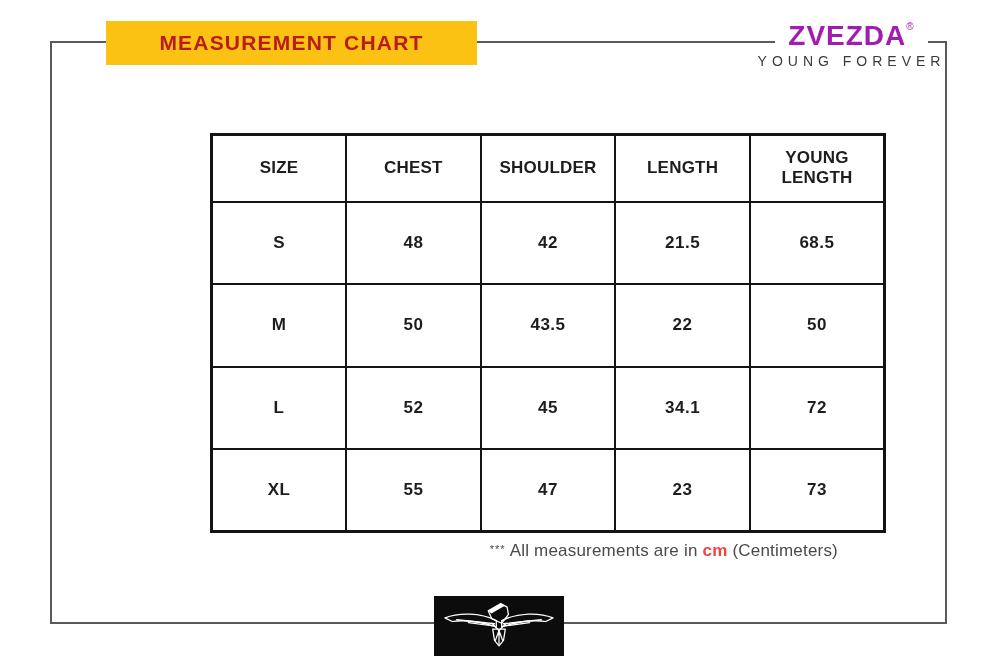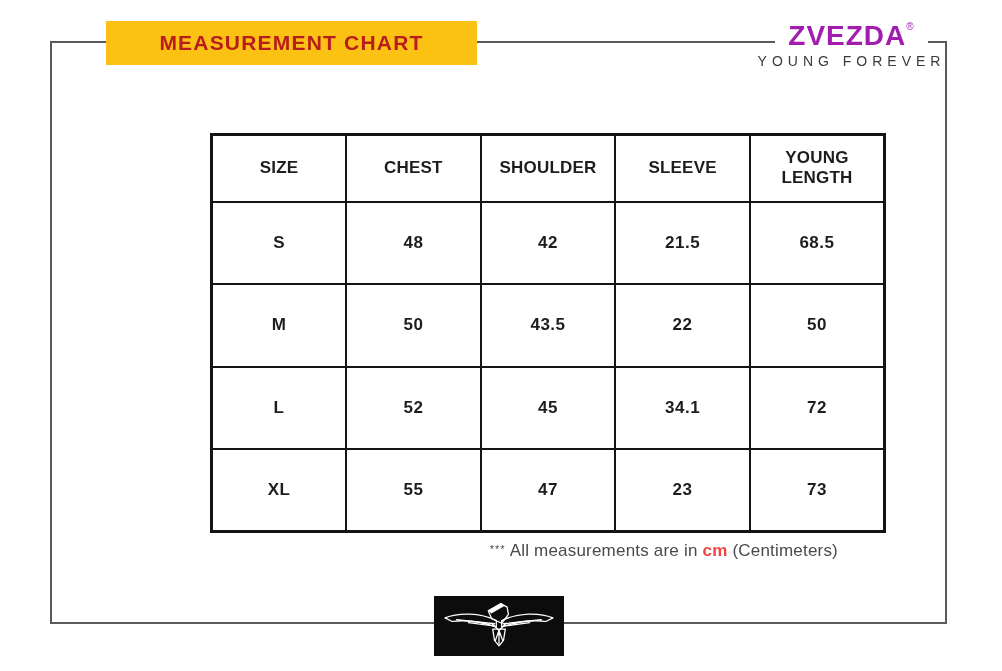--- a/index.html
+++ b/index.html
@@ -146,21 +146,21 @@
     <span class="brand-name"><span>ZVEZDA</span><sup>®</sup></span>
     <span class="brand-tagline">YOUNG FOREVER</span>
   </div>
 
   <table class="size-table">
     <thead>
       <tr>
         <th>SIZE</th>
         <th>CHEST</th>
         <th>SHOULDER</th>
-        <th>SLEEVE</th>
+        <th>LENGTH</th>
         <th>YOUNG LENGTH</th>
       </tr>
     </thead>
     <tbody>
       <tr>
         <td>S</td>
         <td>48</td>
         <td>42</td>
         <td>21.5</td>
         <td>68.5</td>

